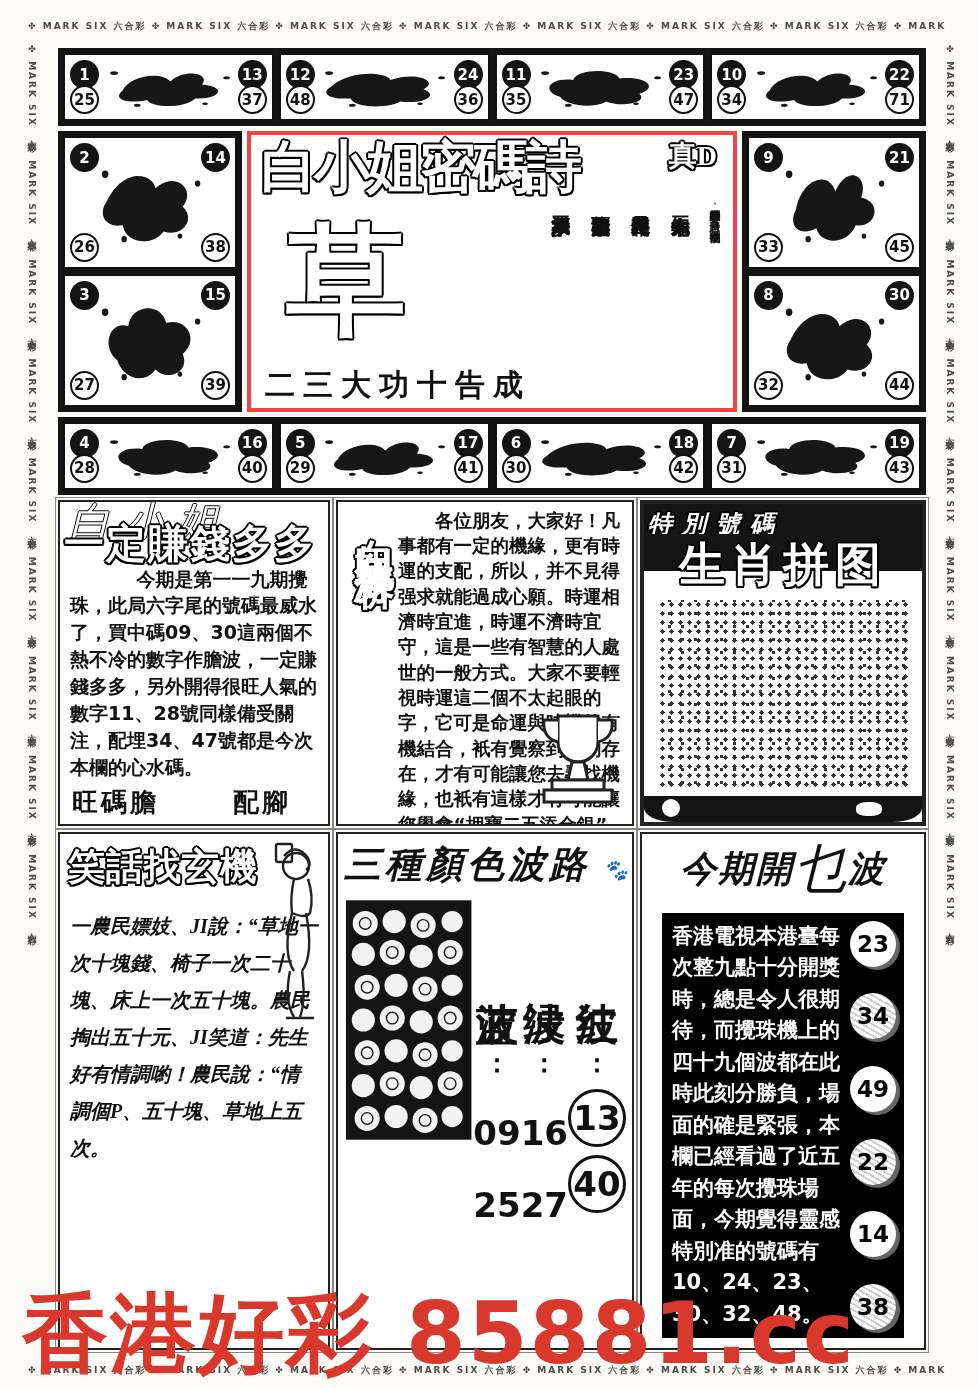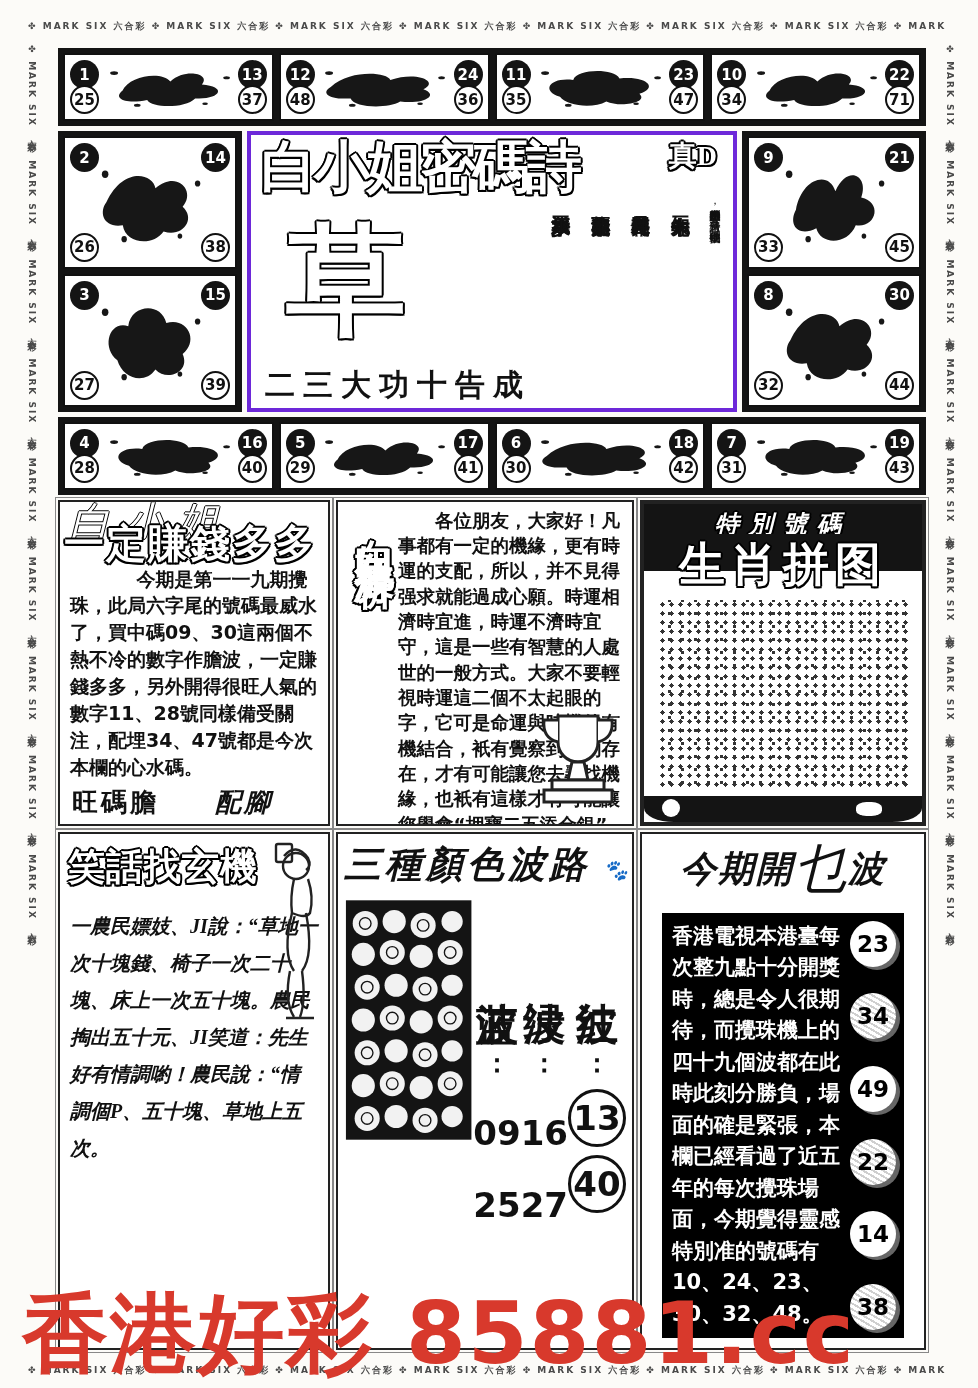--- a/index.html
+++ b/index.html
@@ -18,21 +18,21 @@
   .illu{position:absolute;left:10%;top:8%;width:80%;height:84%;}
   .badge{position:absolute;width:29px;height:29px;border-radius:50%;display:flex;align-items:center;justify-content:center;font-weight:bold;font-size:15px;box-sizing:border-box;}
   .badge.filled{background:#141414;color:#fff;}
   .badge.outline{background:#fff;color:#111;border:2px solid #111;}
   .badge.tl{left:5px;top:5px;} .badge.tr{right:5px;top:5px;}
   .badge.bl{left:5px;bottom:5px;} .badge.br{right:5px;bottom:5px;}
   .mid{display:flex;gap:5px;height:306px;}
   .mid-col{width:184px;display:flex;flex-direction:column;gap:5px;background:#141414;padding:5px;box-sizing:border-box;}
   .mid-col .panel{flex:1;}
   
-  .center-title{flex:1;border:4px solid #6d28d9;background:#fff;position:relative;padding:4px 10px;box-sizing:border-box;display:flex;flex-direction:column;}
+  .center-title{flex:1;border:4px solid #ef4444;background:#fff;position:relative;padding:4px 10px;box-sizing:border-box;display:flex;flex-direction:column;}
   .otl{color:#fff;text-shadow:2px 0 0 #000,-2px 0 0 #000,0 2px 0 #000,0 -2px 0 #000,1.5px 1.5px 0 #000,-1.5px -1.5px 0 #000,1.5px -1.5px 0 #000,-1.5px 1.5px 0 #000;}
   .t-row{display:flex;align-items:flex-start;justify-content:space-between;}
   .t-main{font-family:"Liberation Serif",serif;font-weight:bold;font-size:56px;line-height:1;letter-spacing:-3px;}
   .t-edition{font-family:"Liberation Serif",serif;font-weight:bold;font-size:28px;line-height:1.2;padding-right:6px;}
   .t-mid{flex:1;display:flex;margin-top:2px;}
   .big-char{width:170px;font-family:"Liberation Serif",serif;font-weight:bold;font-size:120px;line-height:1.1;text-align:center;align-self:center;}
   .poem-area{flex:1;display:flex;justify-content:flex-end;}
   .poem{writing-mode:vertical-rl;font-family:"Liberation Serif",serif;font-weight:bold;font-size:19px;line-height:2.1;height:165px;margin-top:4px;}
   .poem .note{font-size:11px;font-weight:normal;line-height:1.5;margin-left:6px;}
   .t-bottom{font-family:"Liberation Serif",serif;font-weight:bold;font-size:30px;line-height:1.25;letter-spacing:8px;padding-left:4px;}
@@ -41,31 +41,31 @@
   .lcol{display:flex;flex-direction:column;gap:6px;}
   .col-l{width:272px;} .col-m{width:298px;} .col-r{flex:1;}
   .box{background:#fff;border:2px solid #222;outline:1px solid #888;outline-offset:2px;box-sizing:border-box;position:relative;overflow:hidden;}
   .box.up{height:326px;} .box.dn{flex:1;}
   
   .dt-header{position:relative;height:58px;margin:2px 4px 0;}
   .dt-bg{position:absolute;left:6px;top:-10px;font-family:"Liberation Serif",serif;font-style:italic;font-size:40px;letter-spacing:14px;color:#fff;text-shadow:1px 0 #000,-1px 0 #000,0 1px #000,0 -1px #000;}
   .dt-title{position:absolute;left:0;top:12px;font-size:40px;font-weight:900;letter-spacing:2px;}
   .dt-body{margin:4px 10px 0;font-size:19px;font-weight:600;line-height:1.42;text-indent:3.5em;}
   .dt-labels{display:flex;margin:4px 12px 0;font-size:26px;font-weight:900;letter-spacing:3px;}
-  .dt-labels .lab2{margin-left:56px;font-style:italic;}
+  .dt-labels .lab2{margin-left:74px;}
   .dt-nums{display:flex;align-items:center;gap:16px;margin:4px 8px;font-size:27px;font-weight:bold;}
   .cnum{width:42px;height:42px;border:2.5px solid #111;border-radius:50%;display:inline-flex;align-items:center;justify-content:center;font-size:24px;font-weight:bold;background:repeating-linear-gradient(45deg,#fff 0 3px,#e2e2e2 3px 4px);}
   
   .sebo{display:flex;padding:6px 4px;}
   .sebo-title{writing-mode:vertical-rl;font-family:"Liberation Serif",serif;font-weight:bold;font-size:40px;line-height:1;height:300px;letter-spacing:6px;flex:0 0 52px;}
   .sebo-body{flex:1;font-size:18.5px;font-weight:600;line-height:1.37;margin-left:4px;text-indent:2em;}
   .trophy{position:absolute;right:6px;bottom:4px;}
   
   .sp{border-width:4px;display:flex;flex-direction:column;}
-  .sp-head{background:#141414;text-align:center;padding:4px 15px 0;}
+  .sp-head{background:#141414;padding:4px 4px 0;}
   .sp-head .h1{font-family:"Liberation Serif",serif;font-style:italic;font-weight:bold;font-size:24px;letter-spacing:10px;}
   .sp-title{text-align:center;font-weight:900;font-size:46px;letter-spacing:6px;margin-top:-6px;background:linear-gradient(#141414 0 58%,transparent 58%);padding-bottom:2px;}
   .sp-noise{flex:1;margin:2px 14px;background-image:radial-gradient(#111 2.1px,transparent 2.2px),radial-gradient(#111 1.7px,transparent 1.8px);background-size:9px 9px,13px 13px;background-position:0 0,5px 7px;opacity:.85;}
   .sp-foot{height:26px;background:#141414;border-radius:0 0 30px 30px/0 0 14px 14px;margin-top:4px;position:relative;}
   .sp-foot i{position:absolute;background:#fff;border-radius:50%;width:18px;height:18px;top:3px;left:18px;}
   .sp-foot i+i{left:auto;right:40px;width:26px;height:14px;top:6px;border-radius:40%;}
   
   .joke-title{font-size:37px;font-weight:900;letter-spacing:1px;margin:8px 8px 0;}
   .joke-body{margin:16px 10px 0;font-family:"Liberation Serif",serif;font-style:italic;font-size:20px;line-height:1.85;font-weight:600;}
   .woman{position:absolute;right:2px;top:4px;}

